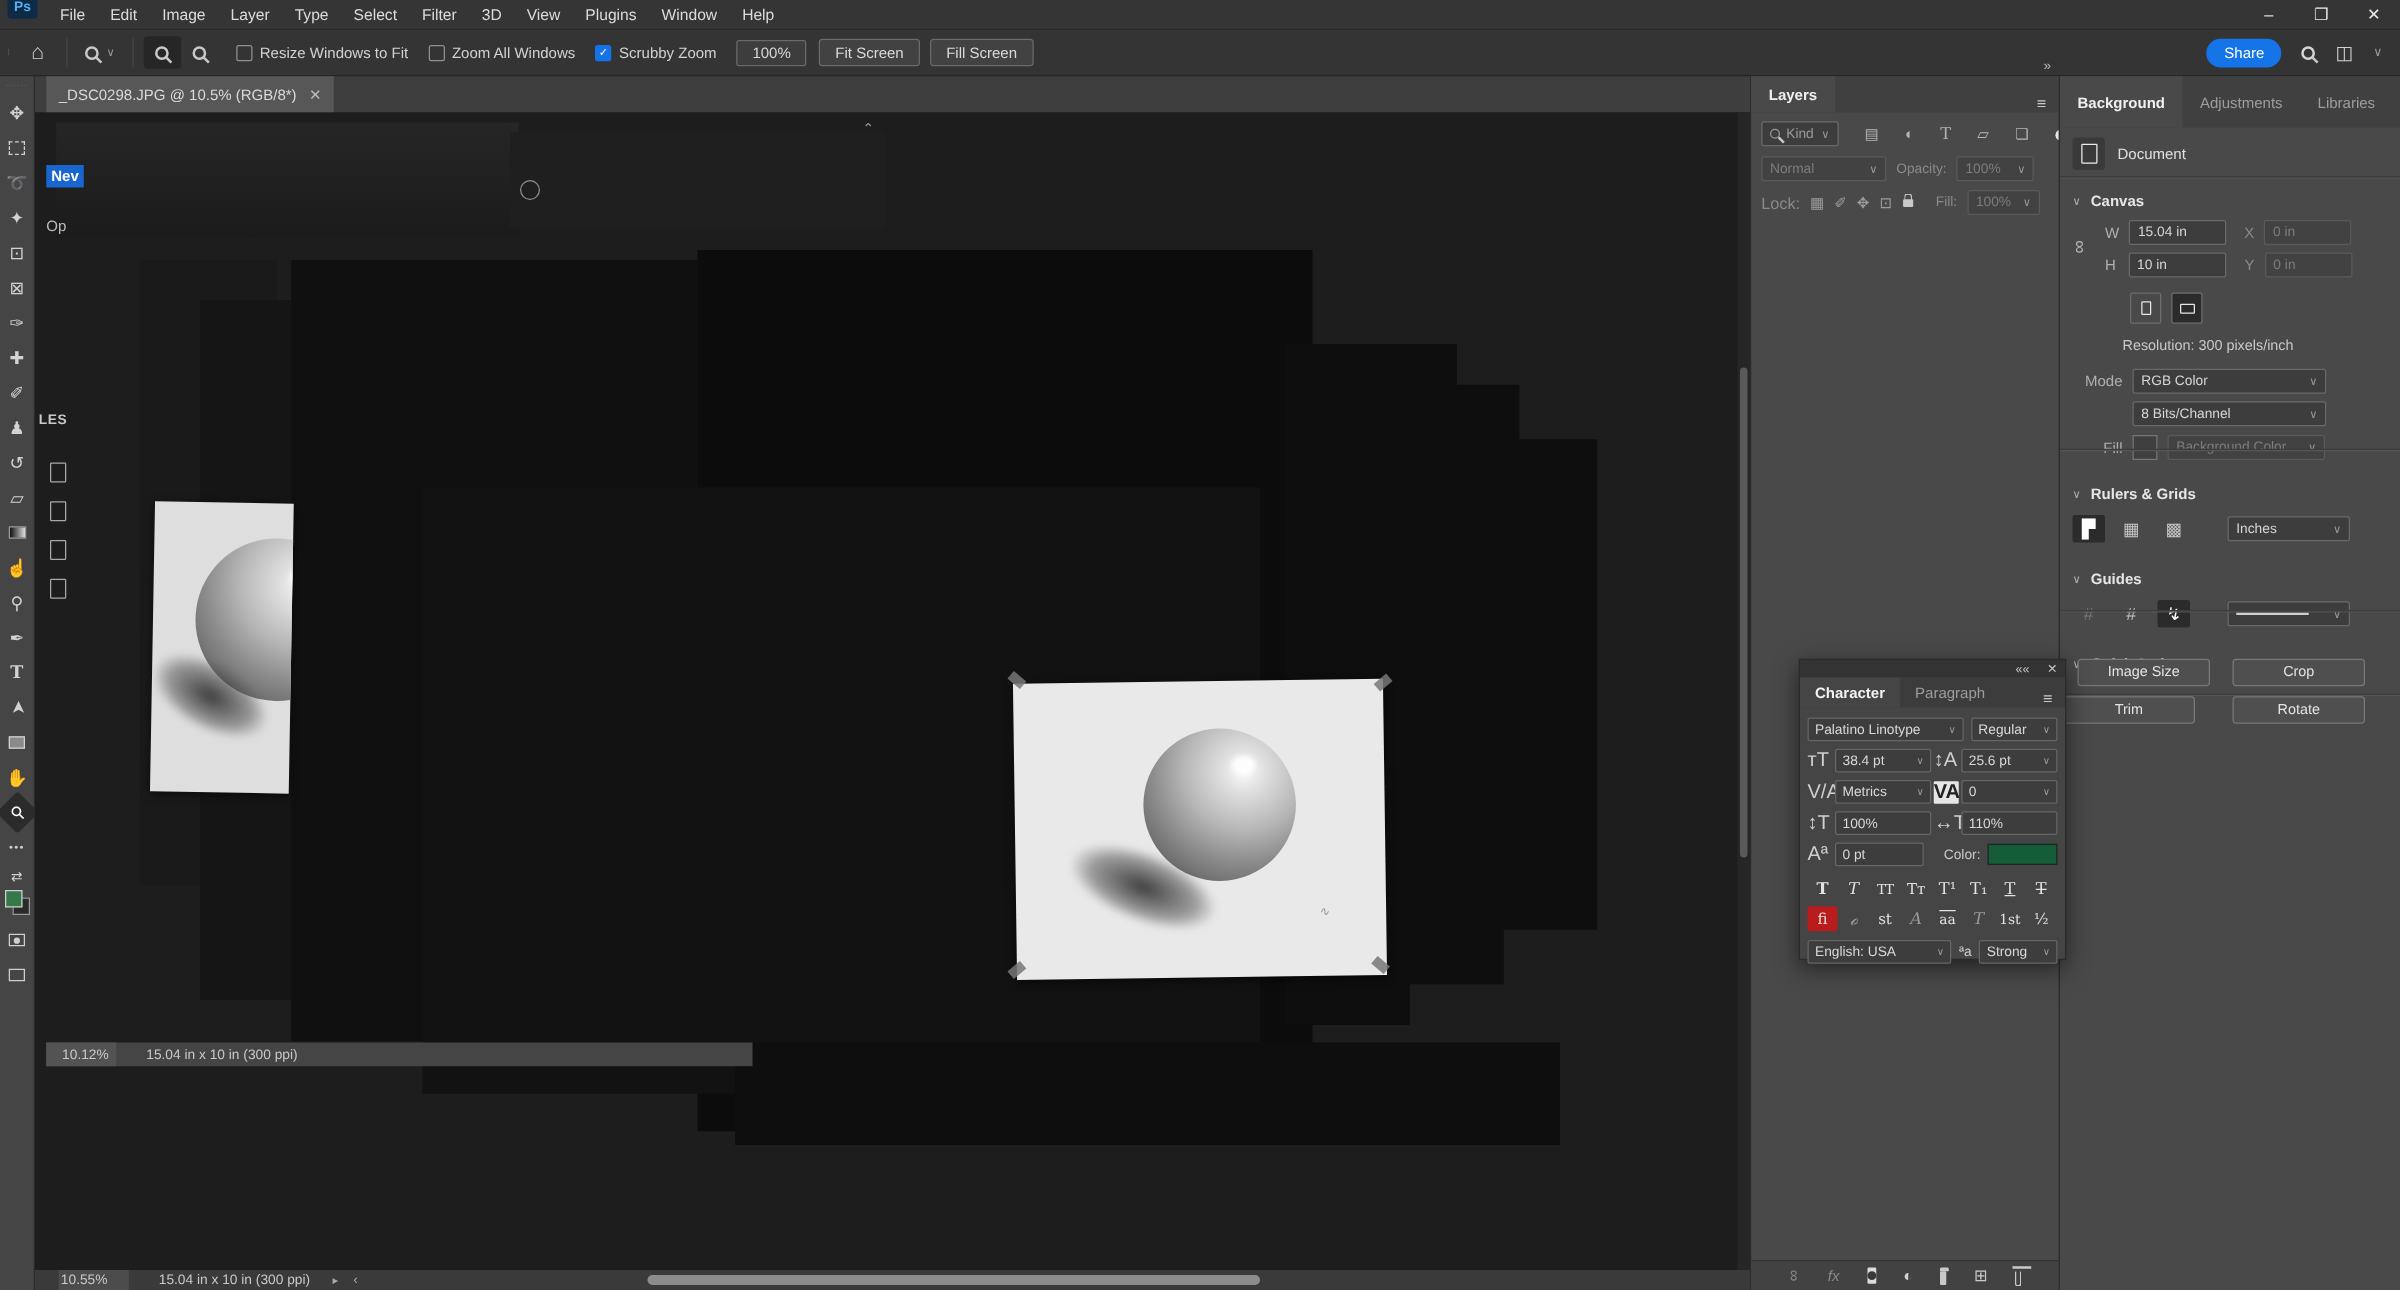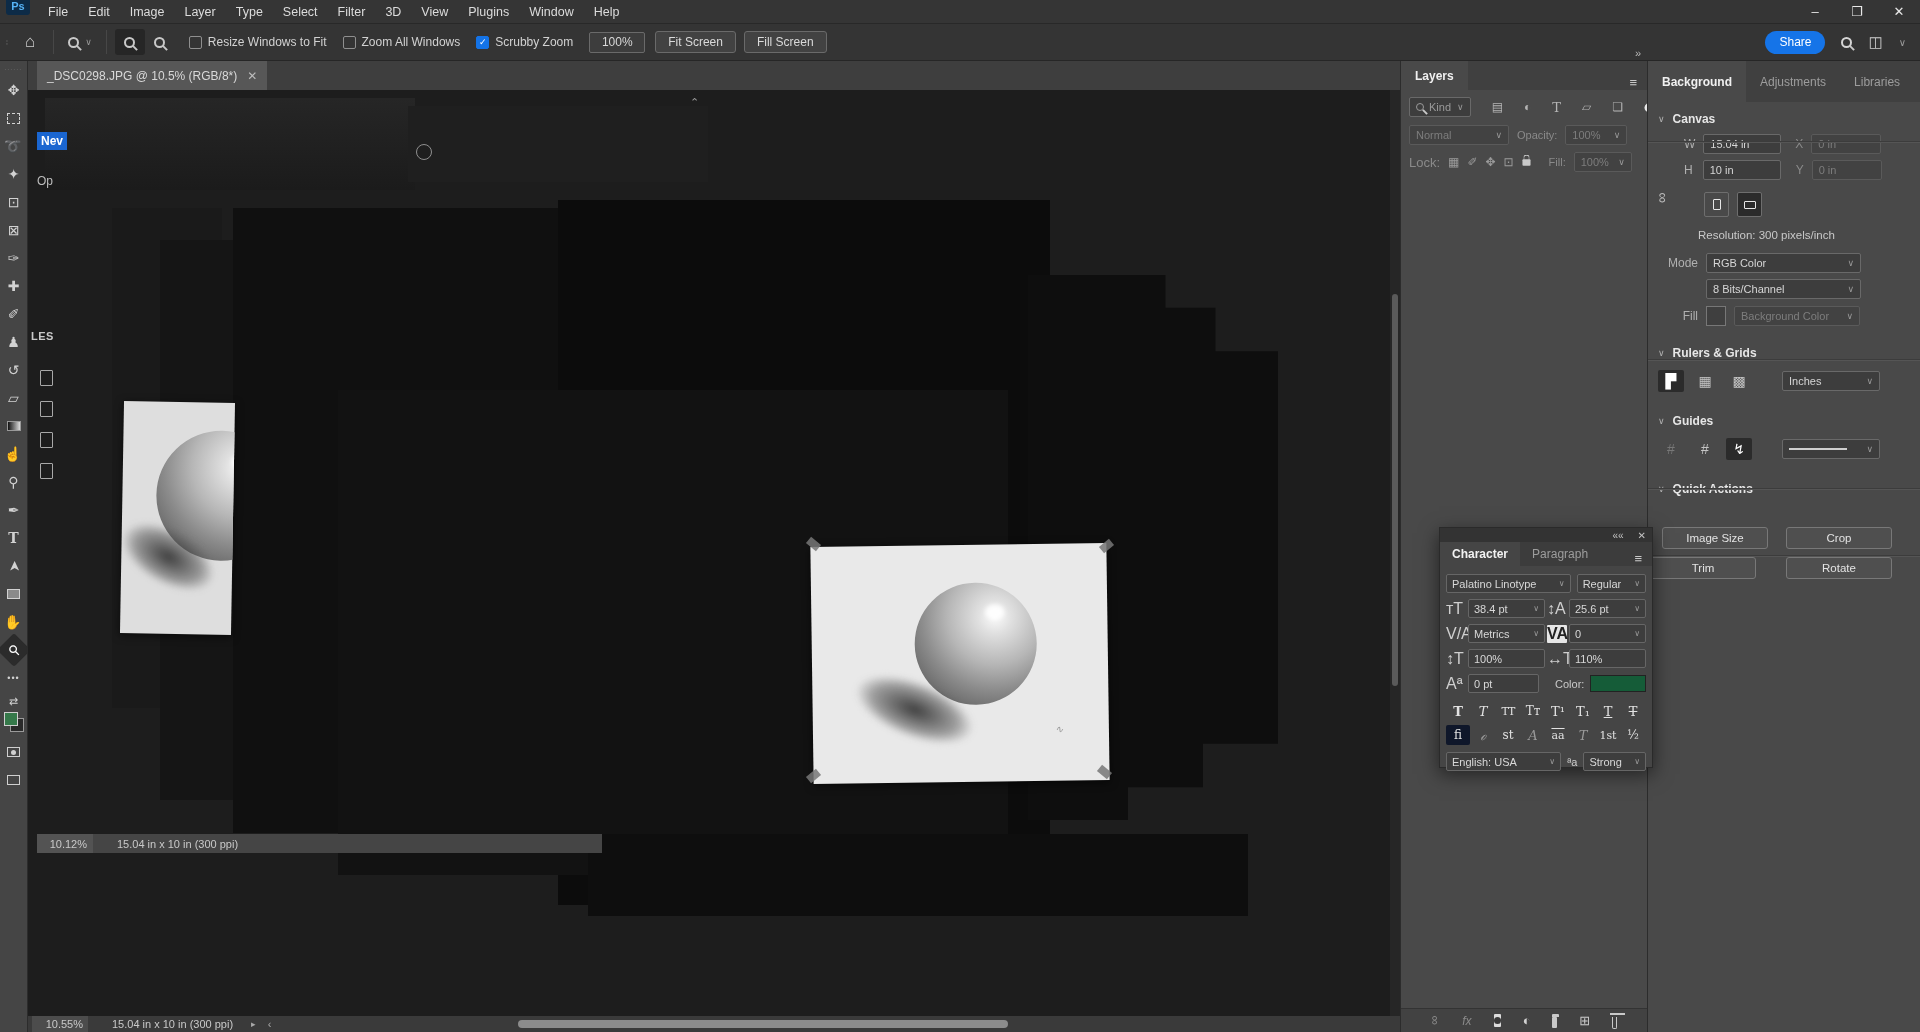--- a/index.html
+++ b/index.html
@@ -52,21 +52,21 @@
   .sphere::after{content:"";position:absolute;left:58%;top:18%;width:16%;height:12%;border-radius:50%;background:#fff;filter:blur(2px);opacity:.9}
   .cast-shadow{position:absolute;border-radius:50%;filter:blur(3px);
      background:radial-gradient(closest-side,rgba(45,45,45,.9),rgba(80,80,80,.5) 55%,rgba(120,120,120,0) 78%)}
   .tape{position:absolute;width:13px;height:8px;background:#777;opacity:.85}
   .mini-doc{width:13px;height:16px;border:1px solid #a8a8a8;border-radius:1px;margin-bottom:15px}
   #float-status{position:absolute;left:9px;top:744px;width:565px;height:19px;background:#454545;display:flex;align-items:center;font-size:11px;color:#c9c9c9}
   #float-status .zoomcell{width:56px;height:19px;background:#535353;display:flex;align-items:center;justify-content:flex-end;padding-right:6px}
 
   
   #statusbar{left:28px;top:1016px;width:1372px;height:16px;background:#3a3a3a;display:flex;align-items:center;font-size:11px;color:#c9c9c9}
-  #statusbar .zoomcell{width:56px;height:16px;background:#4c4c4c;display:flex;align-items:center;justify-content:flex-end;padding-right:5px;margin-left:4px}
+  #statusbar .zoomcell{width:56px;height:16px;background:#4c4c4c;display:flex;align-items:center;justify-content:flex-end;padding-right:17px;margin-left:19px}
   #hscroll{position:absolute;left:490px;top:4px;width:490px;height:8px;background:#8c8c8c;border-radius:4px}
 
   
   .panel-col{background:#494949;border-left:1px solid #2c2c2c}
   .panel-strip{height:29px;background:#404040;display:flex;align-items:flex-end}
   .panel-tab{height:29px;display:flex;align-items:center;padding:0 14px;font-size:12px;color:#9d9d9d}
   .panel-tab.active{background:#494949;color:#f0f0f0;font-weight:bold}
   .hamb{margin-left:auto;color:#c9c9c9;padding:0 10px;font-size:13px;letter-spacing:0}
   .fld{background:#3d3d3d;border:1px solid #696969;color:#d6d6d6;font-size:11px;display:flex;align-items:center;padding:0 6px;height:20px;border-radius:2px}
   .fld .dd{margin-left:auto;color:#9a9a9a;font-size:9px;padding-left:6px}
@@ -97,21 +97,21 @@
   
   #char-panel{left:1439px;top:527px;width:214px;height:241px;background:#454545;border:1px solid #2a2a2a;box-shadow:0 6px 18px rgba(0,0,0,.55);z-index:40}
   #char-head{height:14px;background:#333;display:flex;align-items:center;justify-content:flex-end;color:#c3c3c3;font-size:10px}
   #char-tabs{height:24px;background:#3c3c3c;display:flex;align-items:flex-end}
   .char-tab{height:24px;display:flex;align-items:center;padding:0 12px;font-size:12px;color:#9d9d9d}
   .char-tab.active{background:#454545;color:#f2f2f2;font-weight:bold}
   .cfld{background:#3d3d3d;border:1px solid #666;color:#d8d8d8;font-size:11px;display:flex;align-items:center;padding:0 5px;height:19px;border-radius:2px}
   .cfld .dd{margin-left:auto;color:#9a9a9a;font-size:8px}
   .cicon{color:#cfcfcf;font-size:16px;width:20px;text-align:left;flex:none}
   .tstyle{width:24px;height:20px;display:flex;align-items:center;justify-content:center;color:#e2e2e2;font-family:"DejaVu Serif",serif;font-size:13px}
-  .tstyle.active{background:#0f172a;border-radius:2px}
+  .tstyle.active{background:#b91c1c;border-radius:2px}
   .tstyle.dim{color:#9a9a9a}
   .color-swatch{width:62px;height:17px;border:1px solid #222}
 </style>
 </head>
 <body>
 
 <div id="root">
 
   <div id="menubar" class="abs">
     <div id="ps-logo">Ps</div>
@@ -343,20 +343,26 @@
   </div>
 
   <div class="abs panel-col" style="left:1647px;top:61px;width:273px;height:971px">
     <div class="panel-strip" style="height:41px">
       <div class="panel-tab active" style="height:41px">Background</div>
       <div class="panel-tab" style="height:41px">Adjustments</div>
       <div class="panel-tab" style="height:41px">Libraries</div>
       <span class="hamb">≡</span>
     </div>
 
+    <div class="row" style="padding:8px 10px;gap:10px">
+      <span style="width:26px;height:26px;background:#3a3a3a;border-radius:3px;display:flex;align-items:center;justify-content:center">
+          <span class="docic"></span>
+        </span>
+      <span style="color:#e0e0e0">Document</span>
+    </div>
     <div class="divider" style="top:80px"></div>
 
     <div class="row" style="padding:10px 10px 4px">
       <span class="chev">∨</span>
       <span class="sec-h">Canvas</span>
     </div>
     <span class="abs" style="left:10px;top:128px;color:#b9b9b9;font-size:15px;transform:rotate(90deg)">∞</span>
     <div class="row" style="padding:4px 10px 3px 36px;gap:8px">
       <span style="color:#b0b0b0">W</span>
       <span class="fld" style="width:78px">15.04 in</span>

